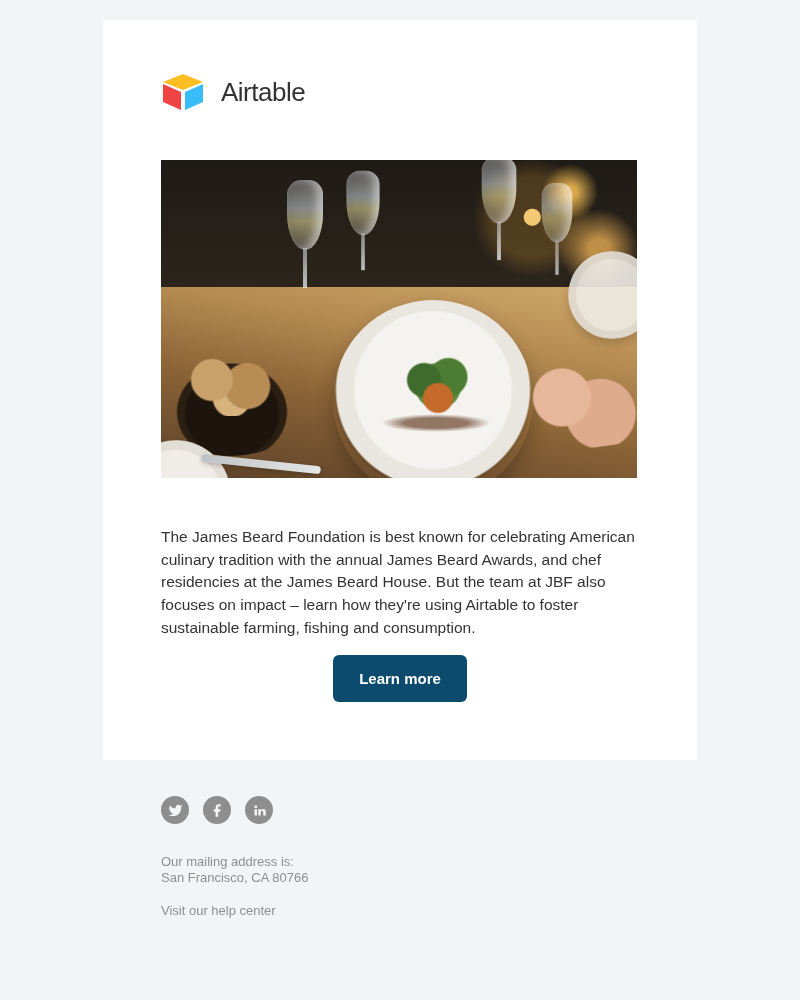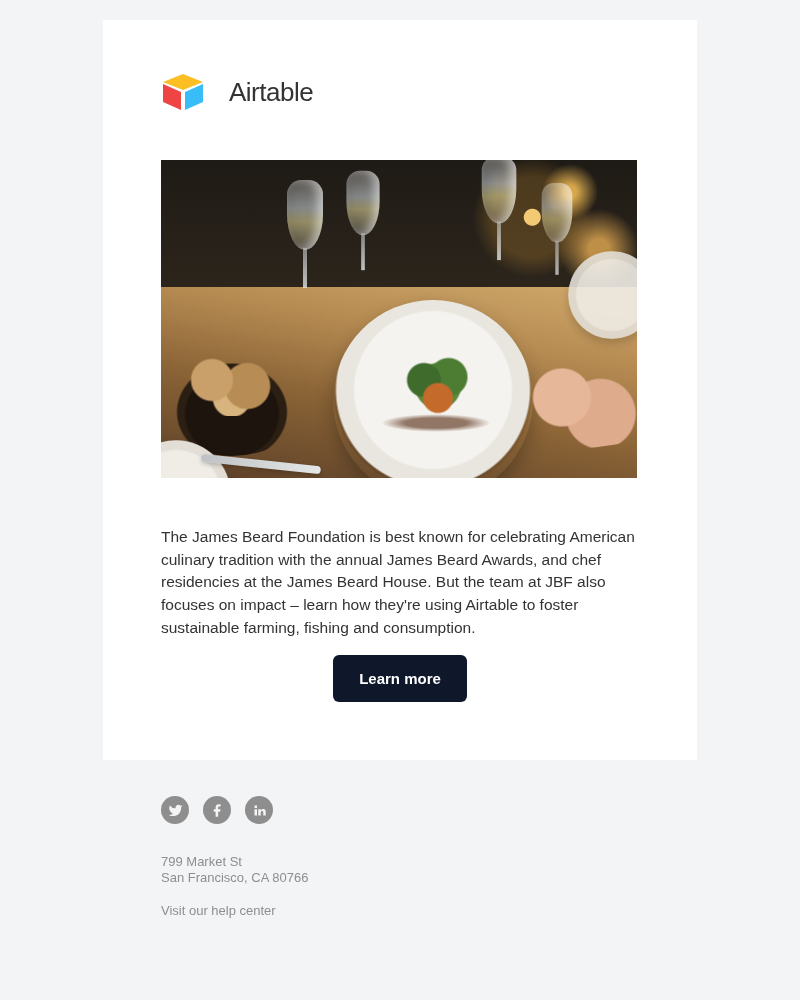--- a/index.html
+++ b/index.html
@@ -12,21 +12,21 @@
   }
   .card {
     width: 594px;
     margin: 20px auto 0;
     background: #fff;
     padding: 54px 58px 58px;
   }
   .logo {
     display: flex;
     align-items: center;
-    gap: 24px;
+    gap: 16px;
     margin-bottom: 50px;
   }
   .logo-mark { width: 44px; height: 36px; }
   .logo-text {
     font-size: 26px;
     font-weight: 500;
     color: #333;
     letter-spacing: -0.5px;
   }
   .hero {
@@ -137,21 +137,21 @@
 
   .body-text {
     font-size: 15.5px;
     line-height: 1.46;
     color: #333;
     margin-bottom: 16px;
   }
   .cta-wrap { text-align: center; }
   .cta {
     display: inline-block;
-    background: #0f172a;
+    background: #0c4a6e;
     color: #fff;
     font-weight: 600;
     font-size: 15px;
     padding: 15px 26px;
     border-radius: 6px;
     border: none;
     cursor: pointer;
   }
 
   .footer {
@@ -237,21 +237,21 @@
     <a>
       <svg viewBox="0 0 24 24">
           <path d="M4 4h4v4H4zM4 10h4v10H4zM10 10h4v2c.7-1.2 2-2.3 4-2.3 3 0 4 2 4 5v5.3h-4v-5c0-1.3-.5-2.3-2-2.3s-2 1-2 2.3v5h-4V10z"></path>
         </svg>
     </a>
   </div>
 
 
   <div class="fine">
     <div class="addr">
-      <div>799 Market St</div>
+      <div>Our mailing address is:</div>
       <div>San Francisco, CA 80766</div>
     </div>
     <div class="links">
       <div>Visit our help center</div>
 
     </div>
   </div>
 </div>
 
 </body></html>

